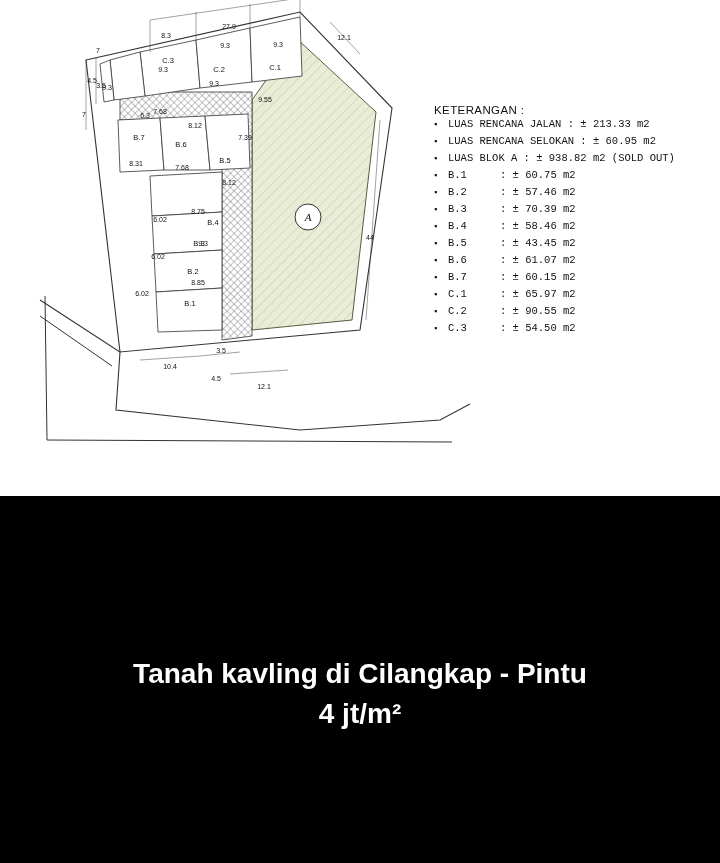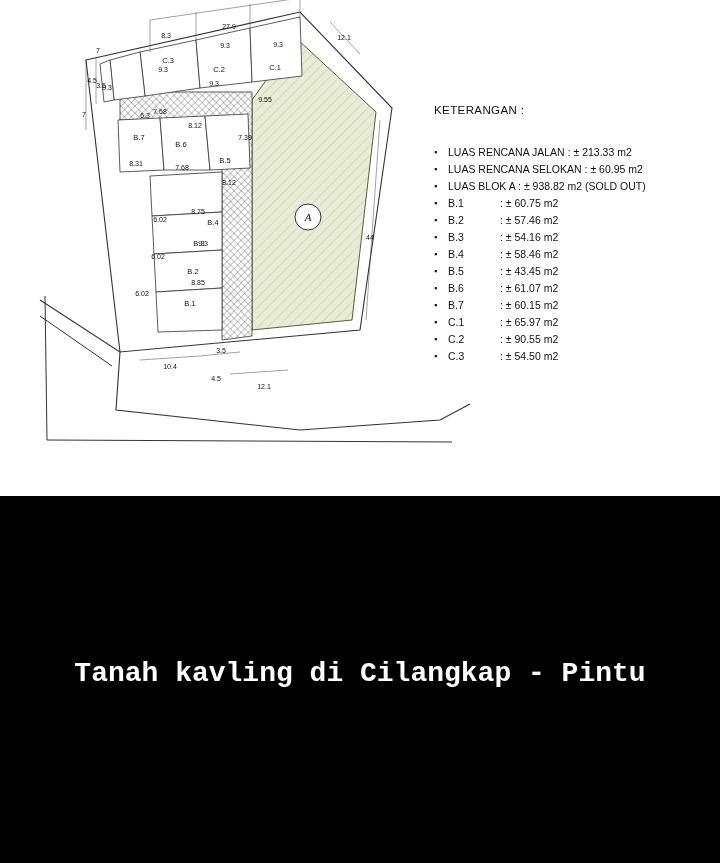--- a/index.html
+++ b/index.html
@@ -37,40 +37,41 @@
   #legend {
     position: absolute;
     left: 434px;
     top: 104px;
     width: 270px;
     color: #111;
   }
   #legend-title {
     font-size: 11.5px;
     letter-spacing: 0.4px;
-    margin-bottom: 28px;
+    margin-bottom: 0;
     color: #111;
   }
   .legend-row {
     display: flex;
     align-items: flex-start;
     font-size: 10.5px;
     line-height: 17px;
     color: #111;
     white-space: nowrap;
   }
   .legend-bullet {
     width: 14px;
     flex: 0 0 14px;
     text-align: left;
     font-size: 9px;
     line-height: 17px;
   }
   .legend-text {
     flex: 1 1 auto;
+    font-family: Liberation Mono, monospace;
   }
   .legend-code {
     display: inline-block;
     width: 52px;
   }
   
   #caption-area {
     position: absolute;
     left: 0;
     top: 496px;
@@ -81,21 +82,21 @@
   #caption {
     position: absolute;
     left: 40px;
     top: 158px;
     width: 640px;
     text-align: center;
     color: #ffffff;
     font-size: 28px;
     font-weight: bold;
     line-height: 40px;
-    font-family: Liberation Mono, monospace;
+    font-family: Liberation Sans, sans-serif;
   }
   .dim {
     font-size: 7px;
     fill: #111;
     font-family: "Liberation Sans", sans-serif;
   }
   .lotlbl {
     font-size: 7.5px;
     fill: #111;
     font-family: "Liberation Sans", sans-serif;
@@ -250,21 +251,21 @@
           <div class="legend-row">
             <span class="legend-bullet">▪</span>
             <span class="legend-text"><span class="legend-code">B.1</span><span>: </span><span>± 60.75 m2</span></span>
           </div>
           <div class="legend-row">
             <span class="legend-bullet">▪</span>
             <span class="legend-text"><span class="legend-code">B.2</span><span>: </span><span>± 57.46 m2</span></span>
           </div>
           <div class="legend-row">
             <span class="legend-bullet">▪</span>
-            <span class="legend-text"><span class="legend-code">B.3</span><span>: </span><span>± 54.16 m2</span></span>
+            <span class="legend-text"><span class="legend-code">B.3</span><span>: </span><span>± 70.39 m2</span></span>
           </div>
           <div class="legend-row">
             <span class="legend-bullet">▪</span>
             <span class="legend-text"><span class="legend-code">B.4</span><span>: </span><span>± 58.46 m2</span></span>
           </div>
           <div class="legend-row">
             <span class="legend-bullet">▪</span>
             <span class="legend-text"><span class="legend-code">B.5</span><span>: </span><span>± 43.45 m2</span></span>
           </div>
           <div class="legend-row">
@@ -287,16 +288,17 @@
             <span class="legend-bullet">▪</span>
             <span class="legend-text"><span class="legend-code">C.3</span><span>: </span><span>± 54.50 m2</span></span>
           </div>
         </div>
     </div>
   </div>
 
   <div id="caption-area">
     <div id="caption">
         <div>Tanah kavling di Cilangkap - Pintu</div>
+        <div>4 jt/m²</div>
       </div>
   </div>
 
 </div>
 
 </body></html>

